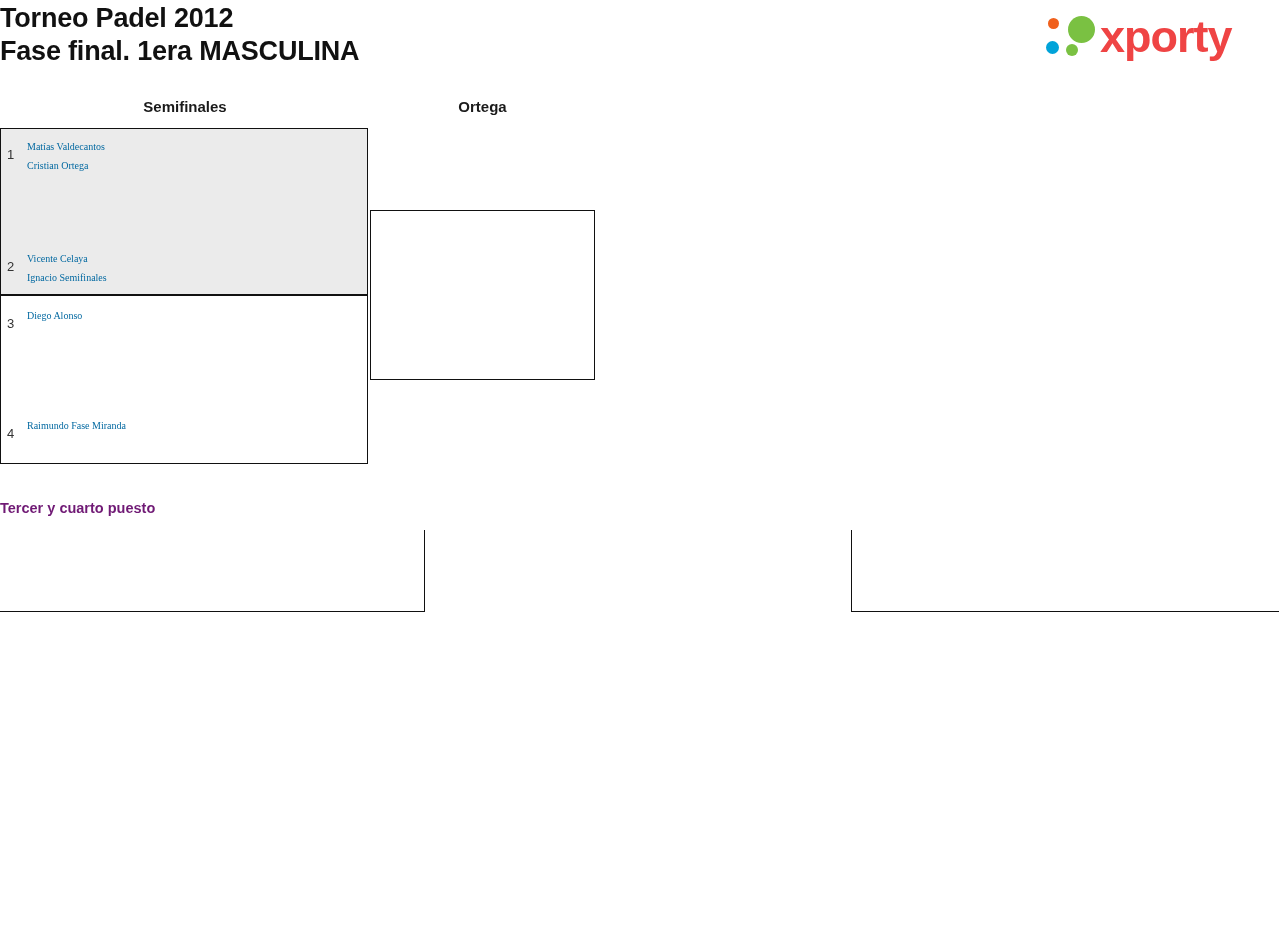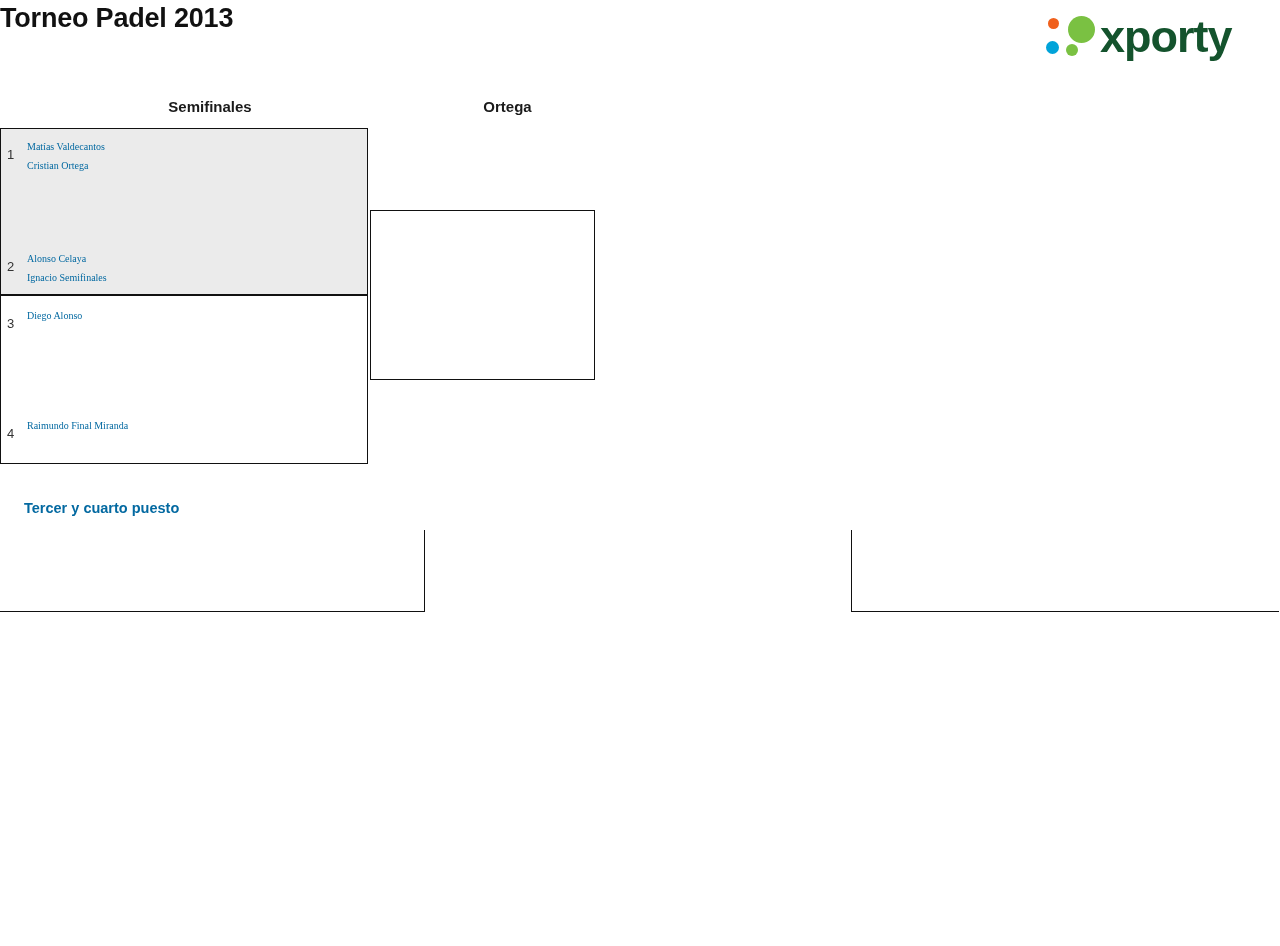--- a/index.html
+++ b/index.html
@@ -59,34 +59,33 @@
   .dot-orange  { width: 11px; height: 11px; background: #f0601c; left: 2px;  top: 4px; }
   .dot-blue    { width: 13px; height: 13px; background: #00a3d9; left: 0px;  top: 27px; }
   .dot-green-s { width: 12px; height: 12px; background: #7ac142; left: 20px; top: 30px; }
   .dot-green-b { width: 27px; height: 27px; background: #7ac142; left: 22px; top: 2px; }
   .logo-word {
     position: absolute;
     left: 54px;
     top: 5px;
     font-size: 45px;
     font-weight: bold;
-    color: #14532d;
+    color: #ef4444;
     letter-spacing: -1px;
     line-height: 52px;
   }
 
   
   .round-label {
     position: absolute;
     font-size: 15px;
     font-weight: bold;
     color: #1a1a1a;
     text-align: center;
     top: 98px;
-    margin-left: 25px;
   }
   #round-semis { left: 0px;   width: 370px; }
   #round-final { left: 370px; width: 225px; }
 
   
   .bracket {
     position: absolute;
     left: 0;
     top: 0;
     width: 1280px;
@@ -150,22 +149,21 @@
     background: transparent;
   }
 
   
   .third-label {
     position: absolute;
     left: 0;
     top: 500px;
     font-size: 14.5px;
     font-weight: bold;
-    color: #0369a1;
-    padding-left: 24px;
+    color: #701a75;
   }
   .third-box-left {
     position: absolute;
     left: 0;
     top: 530px;
     width: 425px;
     height: 82px;
     border: 1px solid #111111;
     border-top: none;
     border-left: none;
@@ -182,21 +180,22 @@
     border-right: none;
     box-sizing: border-box;
   }
 </style>
 </head>
 <body>
 
 <div class="header">
 
   <div class="title-block">
-    <div class="title-line">Torneo Padel 2013</div>
+    <div class="title-line">Torneo Padel 2012</div>
+    <div class="title-line">Fase final. 1era MASCULINA</div>
   </div>
 
   <div class="logo">
     <div class="logo-dots">
       <span class="dot dot-orange"></span>
       <span class="dot dot-blue"></span>
       <span class="dot dot-green-s"></span>
       <span class="dot dot-green-b"></span>
     </div>
     <div class="logo-word">xporty</div>
@@ -213,37 +212,37 @@
     <div class="team" id="team-1">
       <div class="seed">1</div>
       <div class="players">
         <div class="player">Matías Valdecantos</div>
         <div class="player">Cristian Ortega</div>
       </div>
     </div>
     <div class="team" id="team-2">
       <div class="seed">2</div>
       <div class="players">
-        <div class="player">Alonso Celaya</div>
+        <div class="player">Vicente Celaya</div>
         <div class="player">Ignacio Semifinales</div>
       </div>
     </div>
   </div>
 
   <div class="match" id="match-sf2">
     <div class="team" id="team-3">
       <div class="seed">3</div>
       <div class="players">
         <div class="player">Diego Alonso</div>
       </div>
     </div>
     <div class="team" id="team-4">
       <div class="seed">4</div>
       <div class="players">
-        <div class="player">Raimundo Final Miranda</div>
+        <div class="player">Raimundo Fase Miranda</div>
       </div>
     </div>
   </div>
 
   <div class="final-box">
     <div class="team" style="top:6px;">
       <div class="seed"></div>
       <div class="players">
         <div class="player"></div>
         <div class="player"></div>

